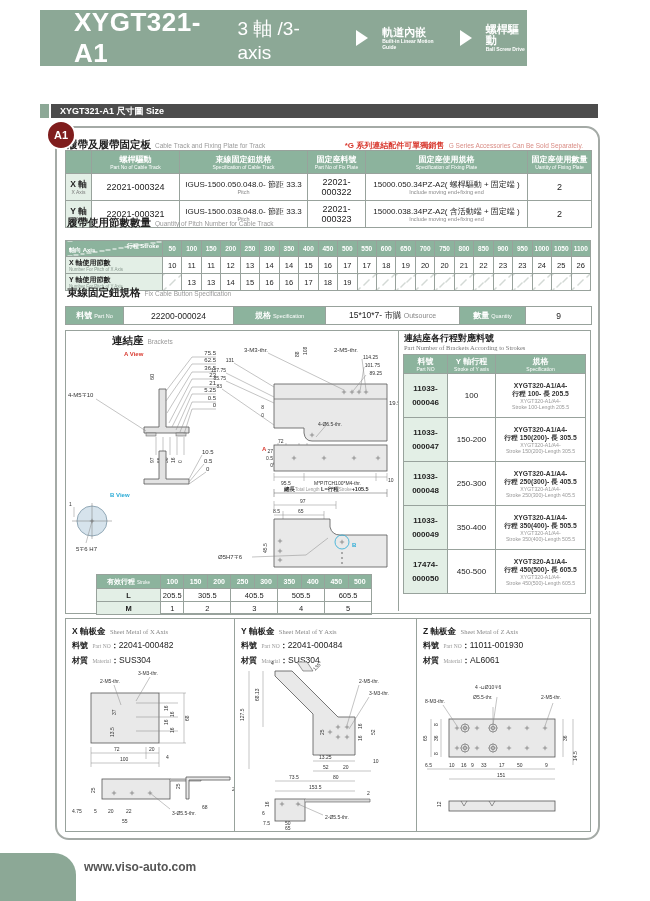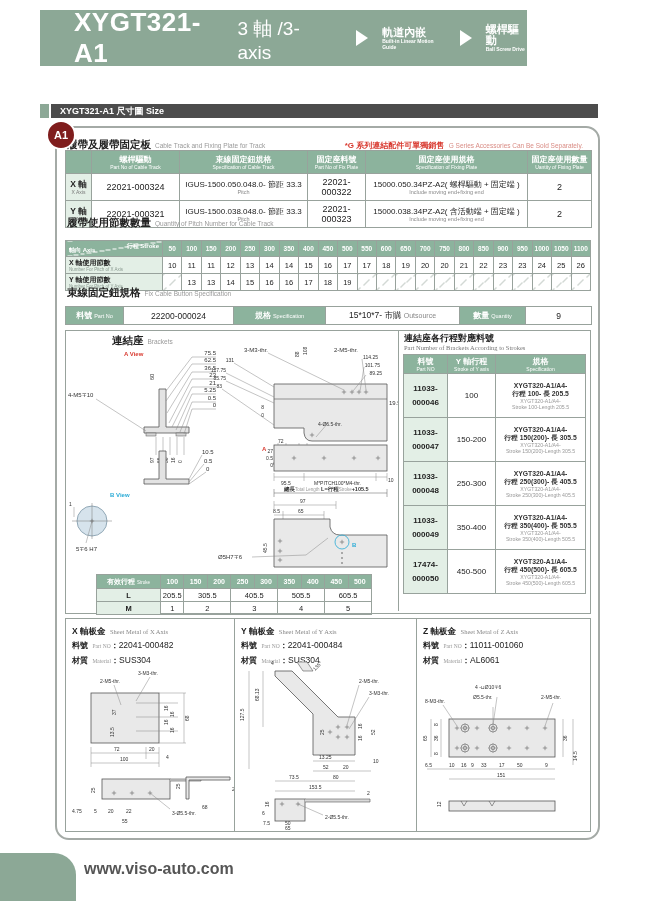--- a/index.html
+++ b/index.html
@@ -100,21 +100,21 @@
   .lab-val{font-size:8.5px;}
   .sm-svg{position:absolute;left:0;bottom:0;}
   
   svg text{font-family:"Liberation Sans",sans-serif;fill:#333;}
   .dim{font-size:6px;}
   .dims{font-size:5px;}
   .red{fill:#d93a30;font-weight:bold;}
   .cyan{fill:#2aabd6;font-weight:bold;}
   
   .foot-shape{position:absolute;left:0;top:853px;width:76px;height:48px;background:#8ca896;border-top-right-radius:22px;}
-  .foot-url{position:absolute;left:84px;top:860px;font-size:16px;font-weight:bold;color:#555;}
+  .foot-url{position:absolute;left:84px;top:860px;font-size:12px;font-weight:bold;color:#555;}
 </style>
 </head>
 <body>
 
 <div class="page">
 
   <div class="banner">
     <span class="model">XYGT321-A1</span>
     <span class="axis">3 軸 /3-axis</span>
     <div class="features">
@@ -778,21 +778,21 @@
             <text class="dims" x="50" y="168">50</text>
             <text class="dims" x="50" y="173">65</text>
             <text class="dims" x="90" y="162">2-Ø5.5-thr.</text>
           </g>
         </svg>
       </div>
 
       <div class="sm-col c3">
         <div class="sm-head">
           <div><span class="smt-zh">Z 軸板金</span> <span class="smt-en">Sheet Metal of Z Axis</span></div>
-          <div><span class="lab-zh">料號</span> <span class="lab-en">Part NO</span><span class="lab-zh">：</span><span class="lab-val">11011-001060</span></div>
+          <div><span class="lab-zh">料號</span> <span class="lab-en">Part NO</span><span class="lab-zh">：</span><span class="lab-val">11011-001930</span></div>
           <div><span class="lab-zh">材質</span> <span class="lab-en">Material</span><span class="lab-zh">：</span><span class="lab-val">AL6061</span></div>
         </div>
         <svg class="sm-svg" width="173" height="156" viewBox="0 0 173 156">
           <defs>
             <g id="cb">
                 <circle r="4" fill="none" stroke="#555" stroke-width="0.6"></circle>
                 <circle r="1.8" fill="none" stroke="#555" stroke-width="0.6"></circle>
                 <path d="M-5,0H5M0,-5V5" stroke="#777" stroke-width="0.4" fill="none"></path>
               </g>
           </defs>

